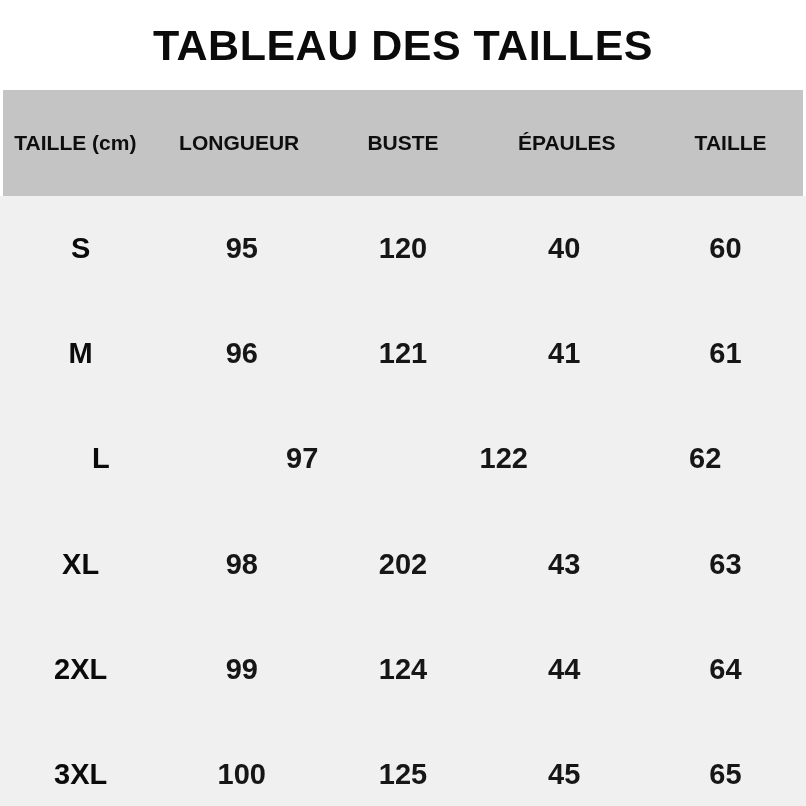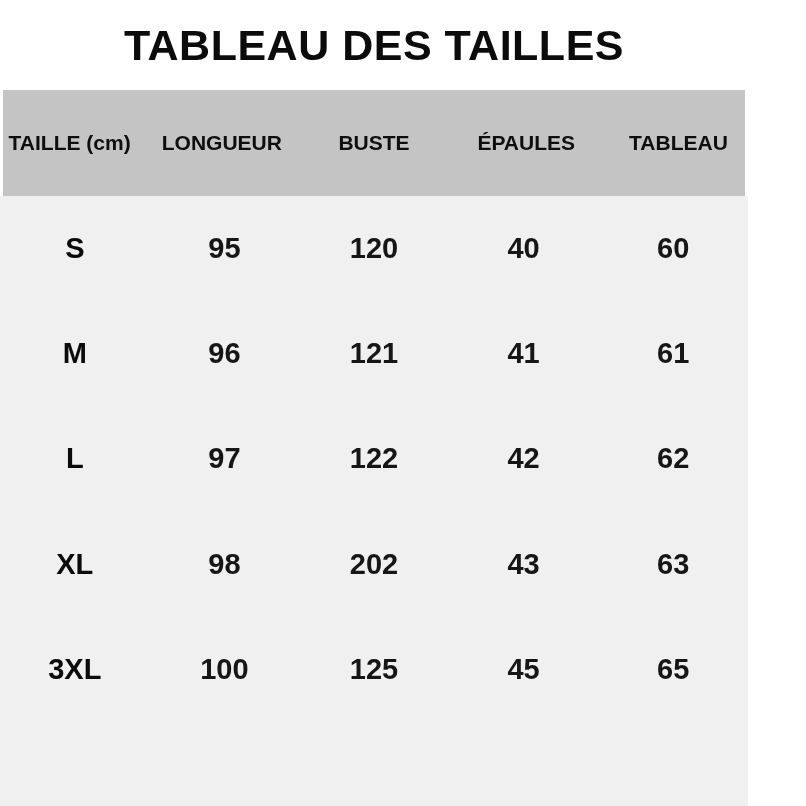--- a/index.html
+++ b/index.html
@@ -1,17 +1,17 @@
 <!DOCTYPE html>
 <html><head>
 <meta charset="utf-8">
 <style>
   html, body { margin: 0; padding: 0; }
   .page {
-    width: 748px;
+    width: 806px;
     height: 806px;
     background: #ffffff;
     overflow: hidden;
     font-family: "Liberation Sans", sans-serif;
     color: #111111;
     position: relative;
   }
   .title-band {
     height: 90px;
     background: #ffffff;
@@ -74,21 +74,21 @@
 
   <div class="title-band">
     <div class="chart-title">TABLEAU DES TAILLES</div>
   </div>
 
   <div class="header-band">
     <div class="header-cell">TAILLE (cm)</div>
     <div class="header-cell">LONGUEUR</div>
     <div class="header-cell">BUSTE</div>
     <div class="header-cell">ÉPAULES</div>
-    <div class="header-cell">TABLEAU</div>
+    <div class="header-cell">TAILLE</div>
   </div>
 
   <div class="table-body">
 
     <div class="table-row">
       <div class="cell size-cell">S</div>
       <div class="cell">95</div>
       <div class="cell">120</div>
       <div class="cell">40</div>
       <div class="cell">60</div>
@@ -99,32 +99,38 @@
       <div class="cell">96</div>
       <div class="cell">121</div>
       <div class="cell">41</div>
       <div class="cell">61</div>
     </div>
 
     <div class="table-row">
       <div class="cell size-cell">L</div>
       <div class="cell">97</div>
       <div class="cell">122</div>
-      <div class="cell">42</div>
       <div class="cell">62</div>
     </div>
 
     <div class="table-row">
       <div class="cell size-cell">XL</div>
       <div class="cell">98</div>
       <div class="cell">202</div>
       <div class="cell">43</div>
       <div class="cell">63</div>
     </div>
 
+    <div class="table-row">
+      <div class="cell size-cell">2XL</div>
+      <div class="cell">99</div>
+      <div class="cell">124</div>
+      <div class="cell">44</div>
+      <div class="cell">64</div>
+    </div>
 
     <div class="table-row">
       <div class="cell size-cell">3XL</div>
       <div class="cell">100</div>
       <div class="cell">125</div>
       <div class="cell">45</div>
       <div class="cell">65</div>
     </div>
 
   </div>

